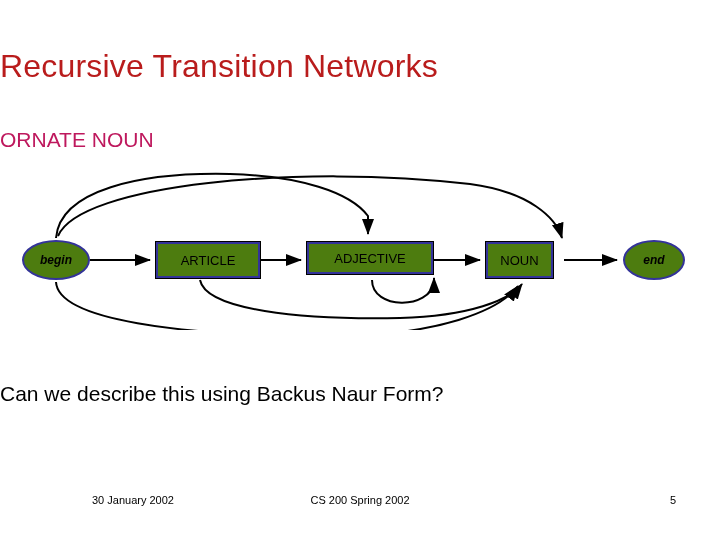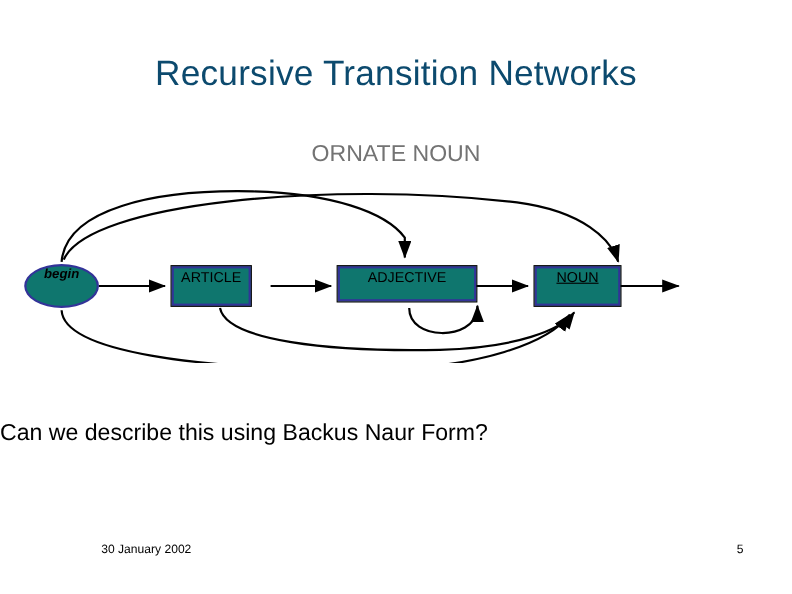--- a/index.html
+++ b/index.html
@@ -17,47 +17,45 @@
   }
   .slide {
     position: absolute;
     left: 0; top: 0;
     width: 720px; height: 540px;
   }
   .title {
     position: absolute;
     left: 0; top: 48px;
     width: 720px;
-    text-align: center;
     font-size: 32px;
     font-weight: normal;
     letter-spacing: 0.2px;
-    color: #0c4a6e;
+    color: #b91c1c;
   }
   .subtitle {
     position: absolute;
     left: 0; top: 128px;
     width: 720px;
-    text-align: center;
     font-size: 21px;
-    color: #737373;
+    color: #be185d;
   }
   .diagram {
     position: absolute;
     left: 0; top: 160px;
     width: 720px;
     height: 170px;
   }
   .node {
     position: absolute;
     box-sizing: border-box;
     display: flex;
-    align-items: flex-start;
+    align-items: center;
     justify-content: center;
-    background: #0f766e;
+    background: #4d7c0f;
     font-size: 13px;
     color: #000;
     z-index: 3;
   }
   .node.rect {
     border: 2px solid #333399;
     outline: 1px solid #000;
     outline-offset: 0px;
   }
   .node.ellipse {
@@ -119,33 +117,37 @@
 
       <path d="M200,120 C206,150 300,160 400,158 C470,156 510,140 522,124" fill="none" stroke="#000" stroke-width="2" marker-end="url(#arrow)"></path>
 
       <path d="M58,76 C80,24 300,4 470,24 C530,32 556,58 562,78" fill="none" stroke="#000" stroke-width="2" marker-end="url(#arrow)"></path>
     </svg>
 
     <div class="node ellipse" style="left:22px; top:80px; width:68px; height:40px;">
       <span>begin</span>
     </div>
 
-    <div class="node rect" style="left:156px; top:82px; width:72px; height:36px;">
+    <div class="node rect" style="left:156px; top:82px; width:104px; height:36px;">
       <span>ARTICLE</span>
     </div>
 
     <div class="node rect" style="left:307px; top:82px; width:126px; height:32px;">
       <span>ADJECTIVE</span>
     </div>
 
-    <div class="node rect" style="left:486px; top:82px; width:78px; height:36px;text-decoration:underline;">
+    <div class="node rect" style="left:486px; top:82px; width:67px; height:36px;">
       <span>NOUN</span>
     </div>
 
+    <div class="node ellipse" style="left:623px; top:80px; width:62px; height:40px;">
+      <span>end</span>
+    </div>
 
   </div>
 
   <div class="question">Can we describe this using Backus Naur Form?</div>
 
   <div class="footer footer-date">30 January 2002</div>
+  <div class="footer footer-course">CS 200 Spring 2002</div>
   <div class="footer footer-page">5</div>
 
 </div>
 
 </body></html>

